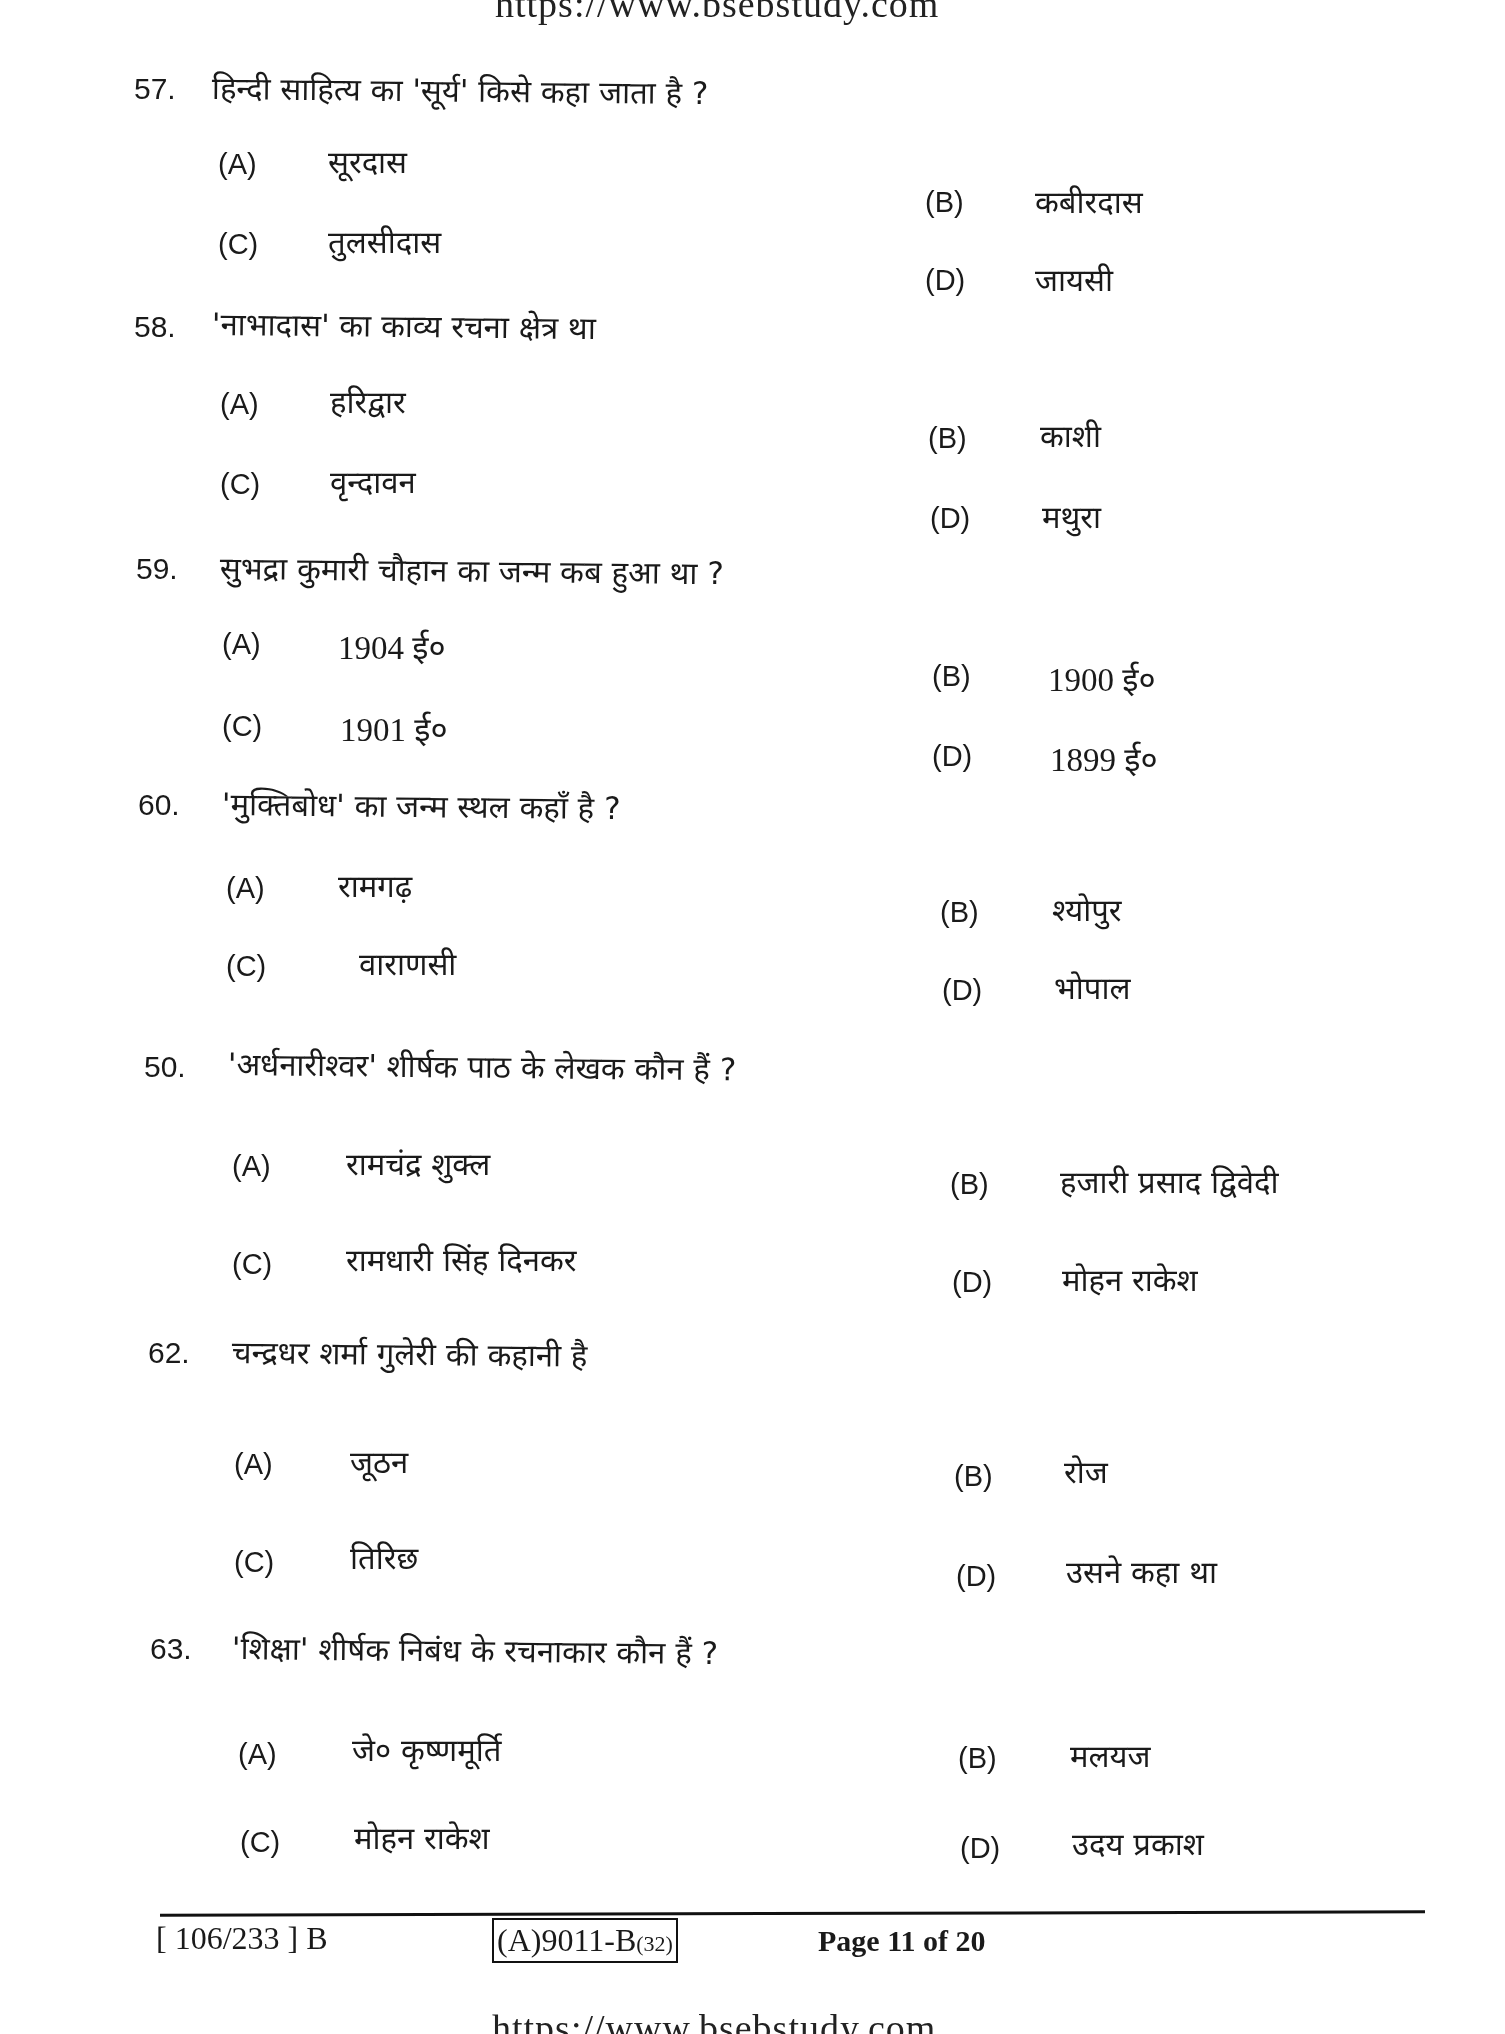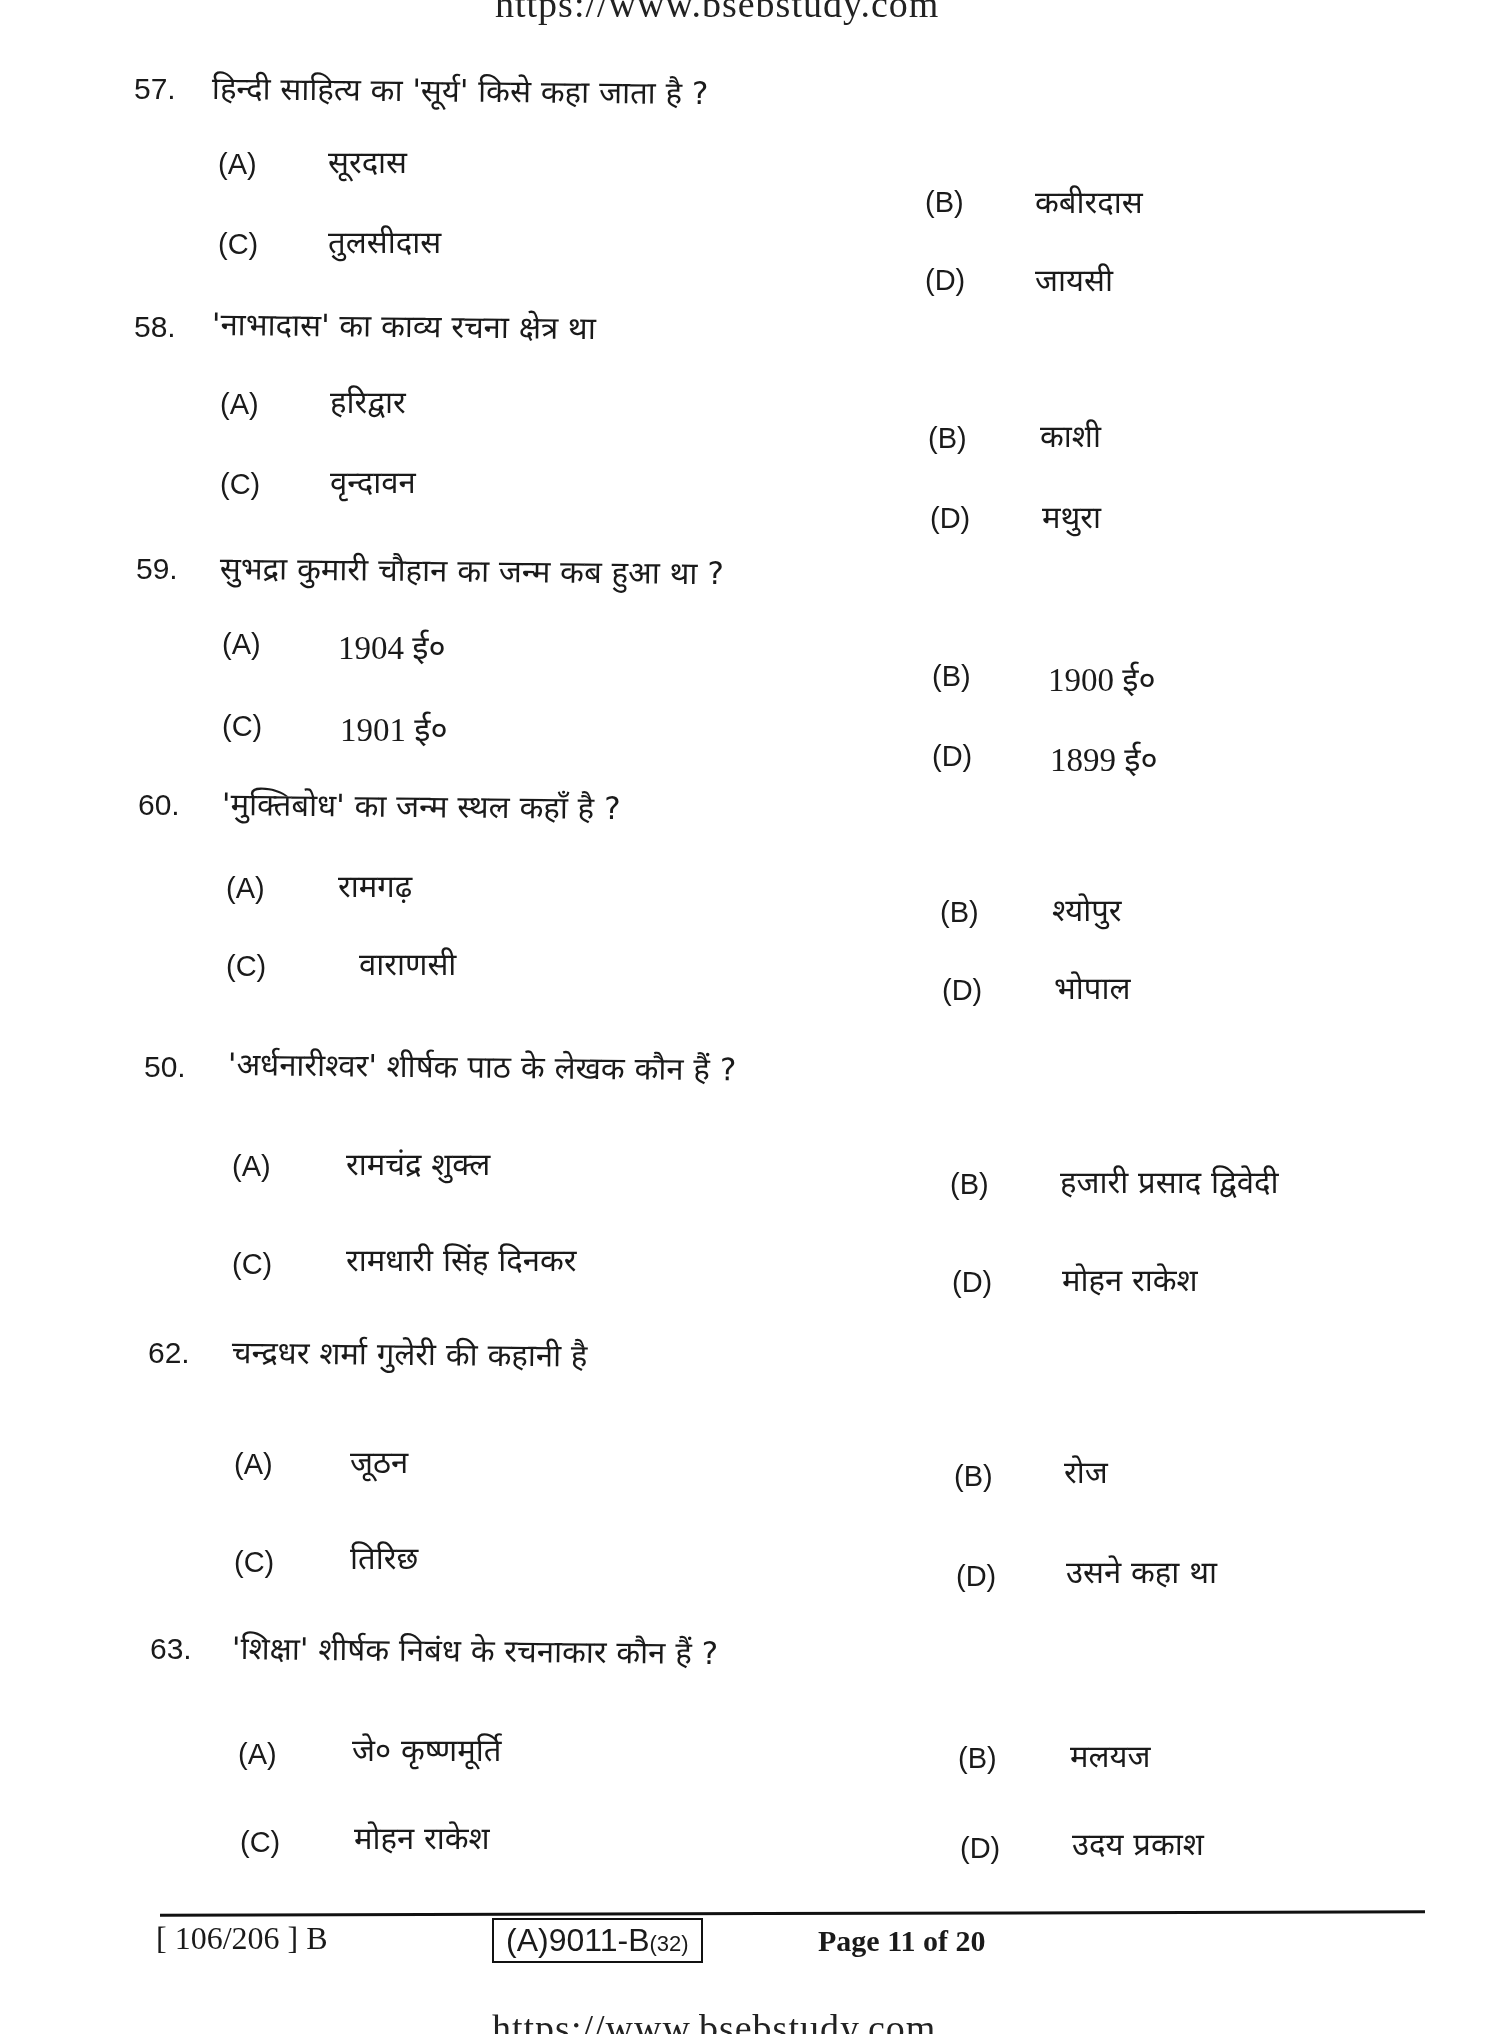--- a/index.html
+++ b/index.html
@@ -9,21 +9,21 @@
   }
   .abs { position: absolute; white-space: nowrap; }
   .url { font-family: "Liberation Serif", "DejaVu Serif", serif; font-size: 38px; color: #222; letter-spacing: 1px; }
   .qnum { font-family: "Liberation Sans", sans-serif; font-size: 30px; }
   .qtext { font-family: "DejaVu Sans", sans-serif; font-size: 31px; transform: rotate(0.6deg); transform-origin: left center; }
   .lbl { font-family: "Liberation Sans", sans-serif; font-size: 29px; }
   .opt { font-family: "DejaVu Sans", sans-serif; font-size: 31px; }
   .optnum { font-family: "Liberation Serif", serif; font-size: 33px; }
   .footer-line { position: absolute; left: 160px; top: 1912px; width: 1265px; height: 3px; background: #111; transform: rotate(-0.15deg); }
   .footer-code { font-family: "Liberation Serif", serif; font-size: 32px; }
-  .footer-box { border: 2px solid #111; padding: 2px 12px; font-family: Liberation Sans, sans-serif; font-size: 32px; }
+  .footer-box { border: 2px solid #111; padding: 2px 3px; font-family: Liberation Serif, serif; font-size: 32px; }
   .footer-box small { font-size: 22px; }
   .footer-page { font-family: "Liberation Serif", serif; font-size: 30px; font-weight: bold; }
 </style>
 </head>
 <body>
 
 <div class="abs url" style="left:495px; top:-18px;">https://www.bsebstudy.com</div>
 
 <div class="abs qnum" style="left:134px; top:72px;">57.</div>
 <div class="abs qtext" style="left:212px; top:66px;">हिन्दी साहित्य का 'सूर्य' किसे कहा जाता है ?</div>
@@ -96,16 +96,16 @@
 <div class="abs lbl" style="left:238px; top:1738px;">(A)</div>
 <div class="abs opt" style="left:352px; top:1728px;">जे० कृष्णमूर्ति</div>
 <div class="abs lbl" style="left:958px; top:1742px;">(B)</div>
 <div class="abs opt" style="left:1070px; top:1734px;">मलयज</div>
 <div class="abs lbl" style="left:240px; top:1826px;">(C)</div>
 <div class="abs opt" style="left:354px; top:1816px;">मोहन राकेश</div>
 <div class="abs lbl" style="left:960px; top:1832px;">(D)</div>
 <div class="abs opt" style="left:1072px; top:1822px;">उदय प्रकाश</div>
 
 <div class="footer-line"></div>
-<div class="abs footer-code" style="left:156px; top:1920px;">[ 106/206 ] B</div>
+<div class="abs footer-code" style="left:156px; top:1920px;">[ 106/233 ] B</div>
 <div class="abs footer-box" style="left:492px; top:1918px;"><span>(A)9011-B</span><small>(32)</small></div>
 <div class="abs footer-page" style="left:818px; top:1924px;">Page 11 of 20</div>
 <div class="abs url" style="left:492px; top:2006px;">https://www.bsebstudy.com</div>
 
 </body></html>

